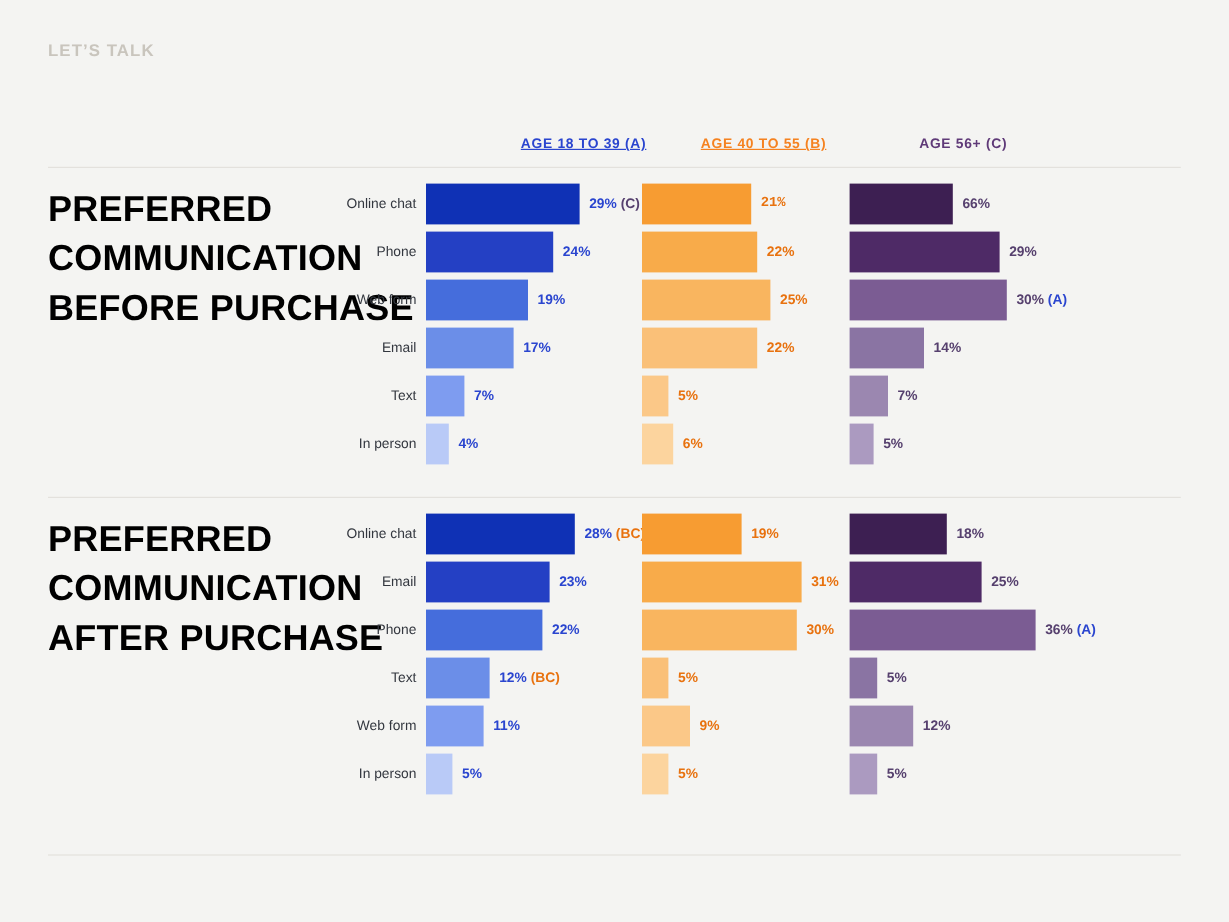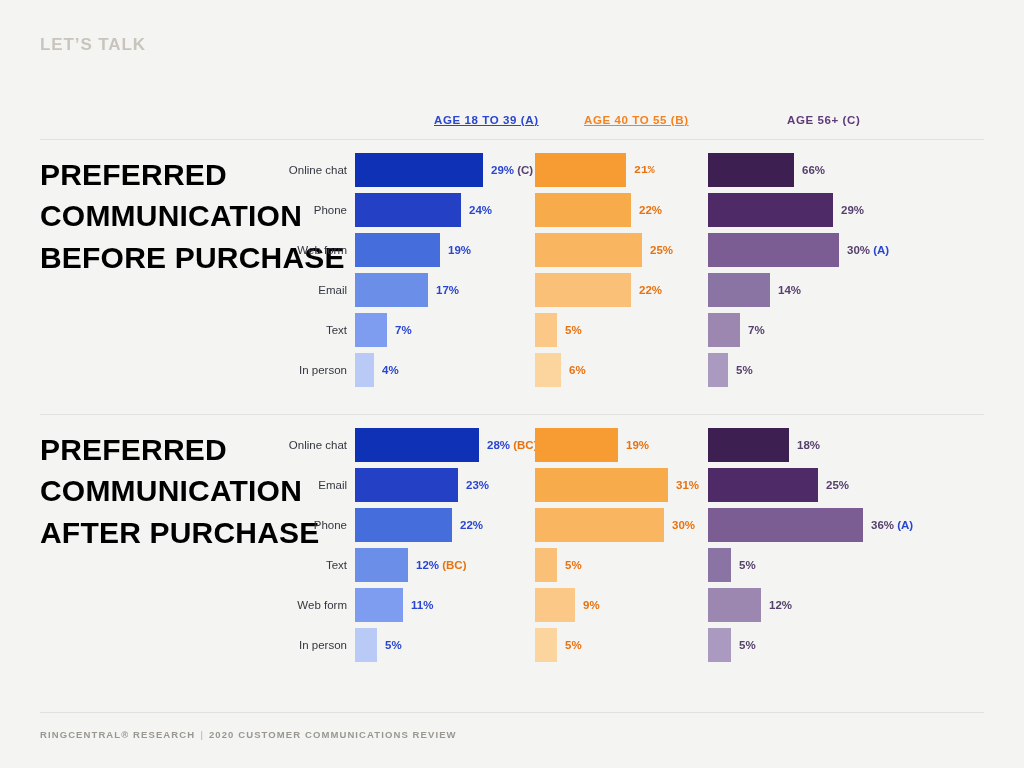--- a/index.html
+++ b/index.html
@@ -10,36 +10,36 @@
     font-family:"Liberation Sans", sans-serif;
     overflow:hidden;
     position:relative;
     -webkit-font-smoothing:antialiased;
   }
   .page{position:relative;width:1024px;height:768px;box-sizing:border-box;}
 
   
   .kicker{
     position:absolute;left:40px;top:32px;
-    font-size:17px;font-weight:bold;letter-spacing:.9px;
+    font-size:14px;font-weight:bold;letter-spacing:.9px;
     color:#c9c5bd;line-height:1.5;
     text-transform:uppercase;
   }
   .kicker div{white-space:pre;}
 
   
   .legend{position:absolute;top:114px;left:0;width:1024px;height:20px;}
   .legend .lg{
     position:absolute;top:0;
     font-size:11.5px;font-weight:bold;letter-spacing:.6px;
     text-transform:uppercase;white-space:nowrap;
   }
   .lg-a{left:434px;text-decoration:underline;}
   .lg-b{left:584px;text-decoration:underline;}
-  .lg-c{left:787px;}
+  .lg-c{left:766px;}
 
   
   .section{position:absolute;left:40px;width:944px;}
   .sec1{top:140px;}
   .sec2{top:415px;}
 
   .rule{
     position:absolute;left:40px;width:944px;height:1px;
     background:#e3e1dd;
   }
@@ -292,17 +292,14 @@
             <div class="val" style="left: 30px; color: rgb(232, 114, 15);">5%</div>
           </div>
           <div class="grp grp-c">
             <div class="bar" style="width: 23px; background: rgb(171, 154, 192);"></div>
             <div class="val" style="left: 31px; color: rgb(86, 64, 110);">5%</div>
           </div>
         </div>
       </div>
   </div>
 
-  <div class="footer">
-    <span>RINGCENTRAL® RESEARCH</span><span class="sep">|</span><span>2020 CUSTOMER COMMUNICATIONS REVIEW</span>
-  </div>
 
 </div>
 
 </body></html>

